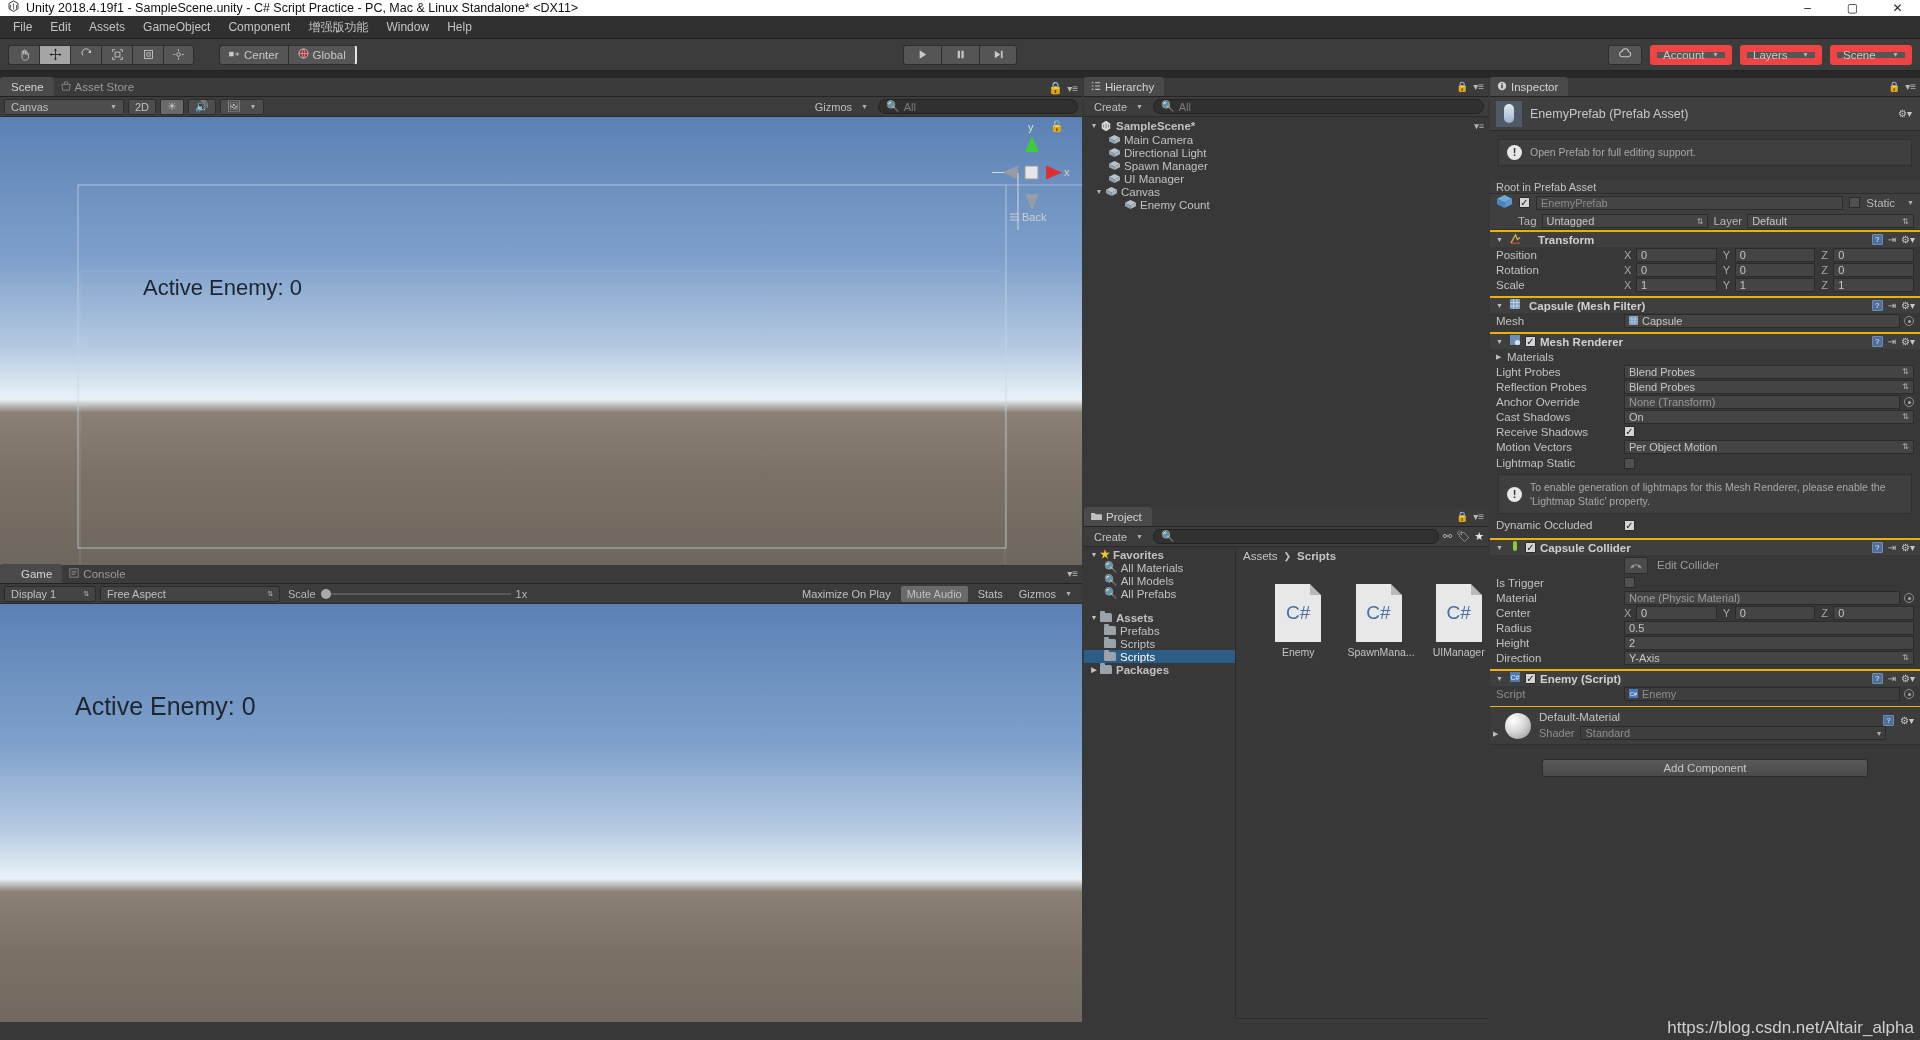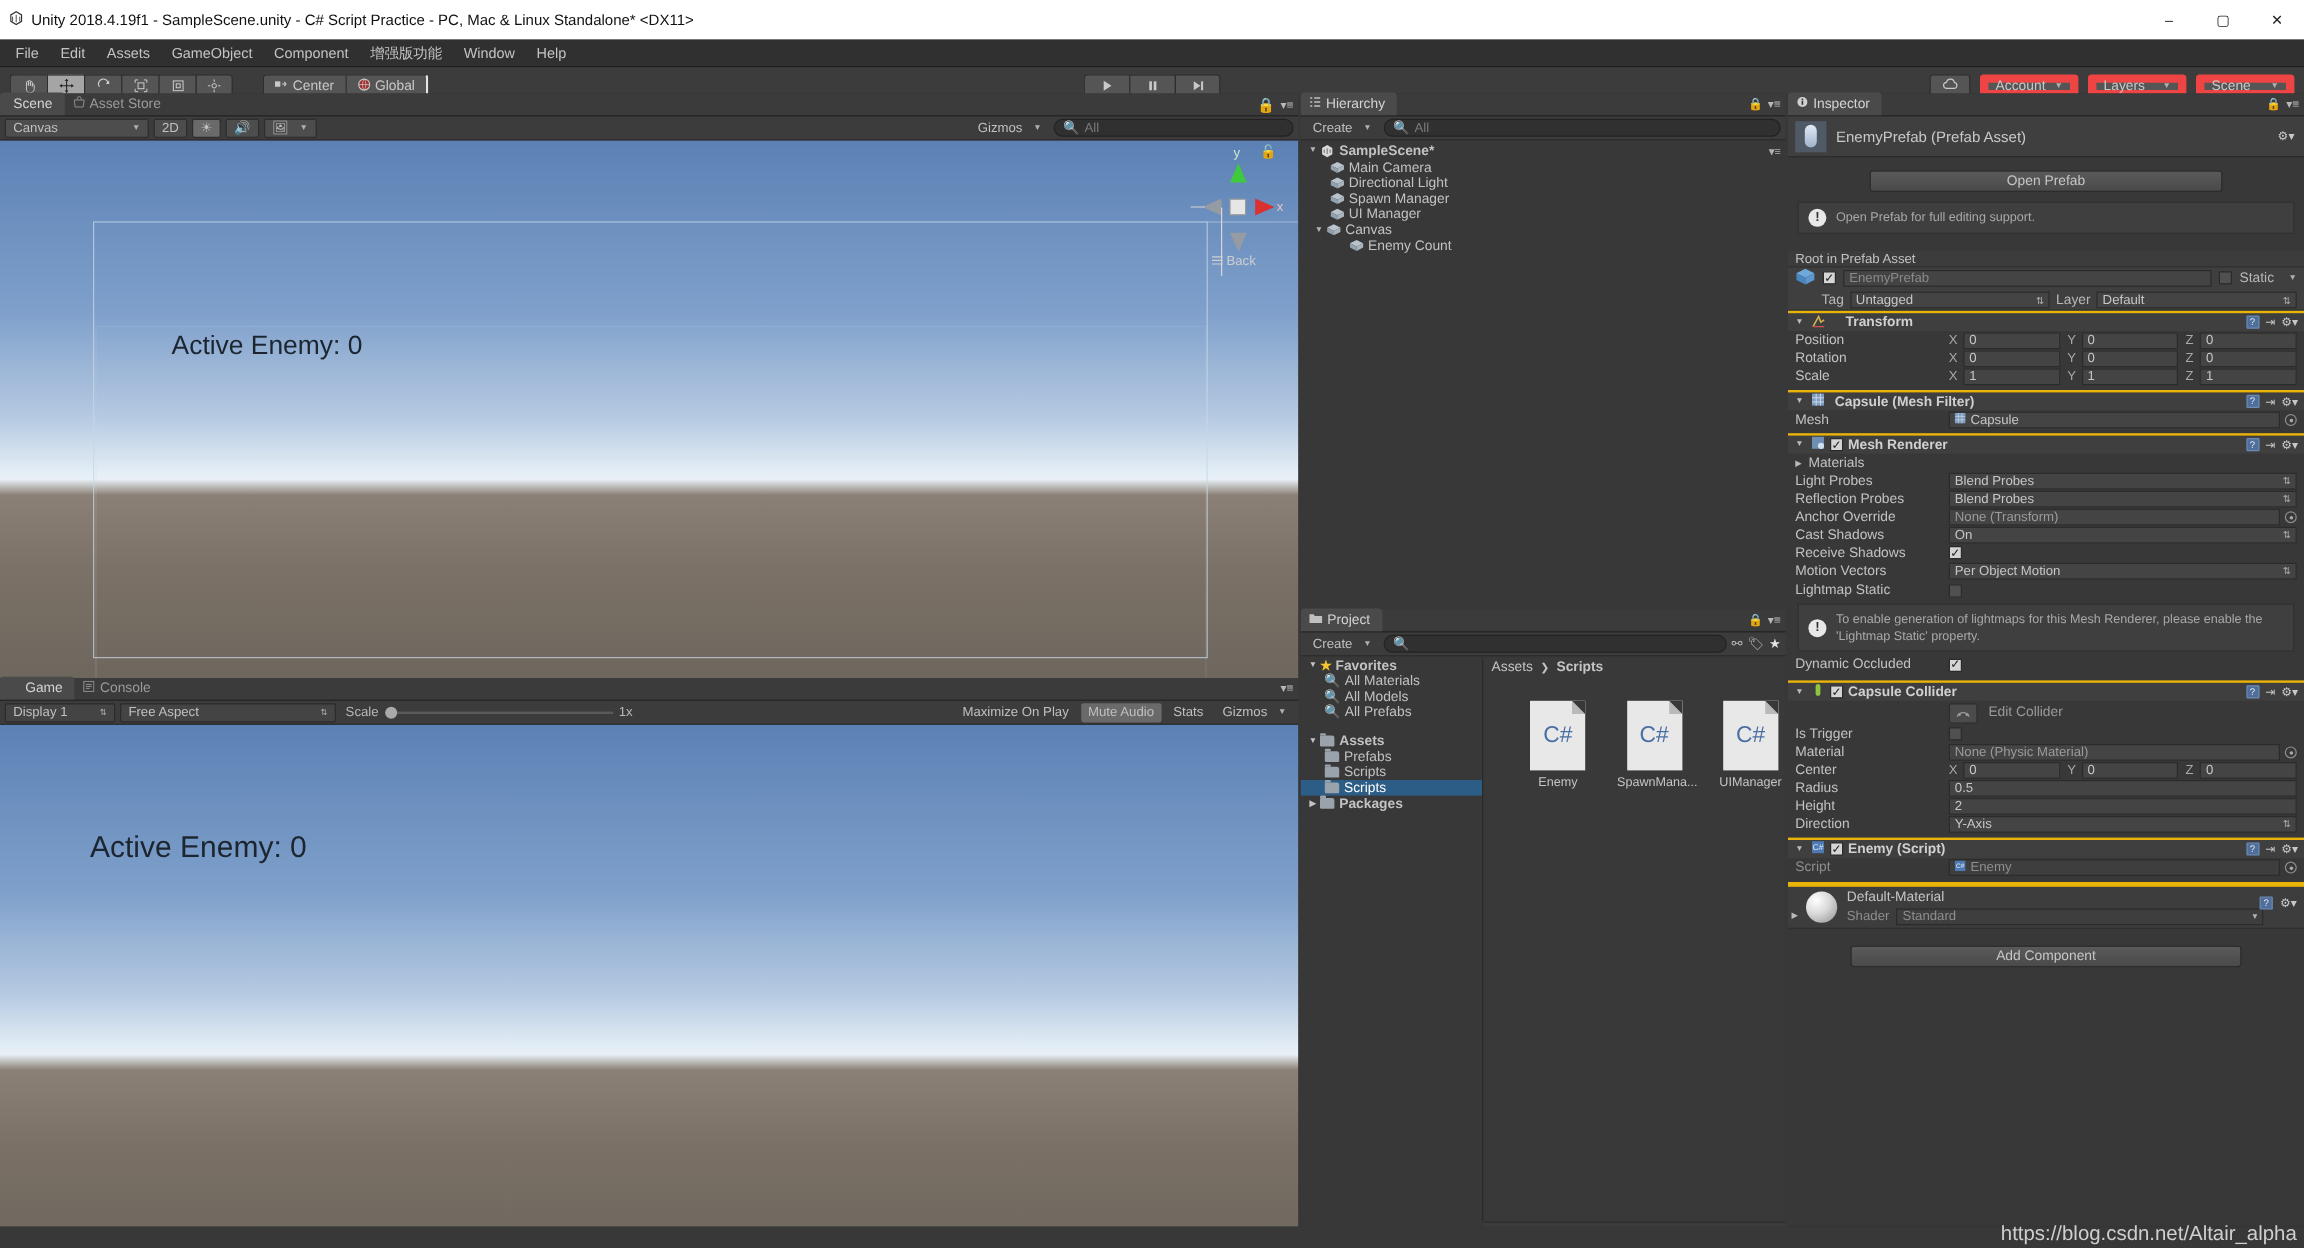--- a/index.html
+++ b/index.html
@@ -9,21 +9,21 @@
     font-family: "Liberation Sans", sans-serif;
     font-size: 12px;
     color: #b8b8b8;
     overflow: hidden;
     -webkit-font-smoothing: antialiased;
   }
   .app { position: relative; width: 1920px; height: 1040px; }
 
   
   .titlebar {
-    height: 33px; background: #fff; color: #1a1a1a;
+    height: 16px; background: #fff; color: #1a1a1a;
     display: flex; align-items: center; font-size: 12px;
   }
   .titlebar .tb-icon { width: 26px; text-align: center; font-size: 12px; color: #333; }
   .titlebar .tb-text { flex: 1; font-size: 12.5px; color: #111; }
   .win-btns { display: flex; height: 23px; }
   .win-btn {
     width: 45px; height: 23px; display: flex; align-items: center; justify-content: center;
     font-size: 12px; color: #222;
   }
 
@@ -699,23 +699,20 @@
       <div class="insp-body">
 
         <div class="insp-head">
           <div class="capsule-thumb">
               <div class="capsule-shape"></div>
             </div>
           <span class="insp-title">EnemyPrefab (Prefab Asset)</span>
           <span class="ico-gear" style="position:absolute; right:8px; top:11px">⚙▾</span>
         </div>
 
-        <div style="padding:11px 16px 0 16px;">
-          <div class="big-btn" style="margin:0 52px">Open Prefab</div>
-        </div>
         <div style="padding:8px 8px 0 8px;">
           <div class="helpbox">
             <span class="warn-ico">!</span>
             <span>Open Prefab for full editing support.</span>
           </div>
         </div>
 
         <div class="sectionbar" style="margin-top:14px">
           <span>Root in Prefab Asset</span>
         </div>
@@ -968,21 +965,21 @@
           <div class="field dark" style="color:#8e8e8e">
             <span style="margin-right:4px"><svg width="9" height="9" viewBox="0 0 10 10">
                   <rect width="10" height="10" fill="#4d7ab5"></rect>
                   <text x="5" y="7.4" font-size="6" fill="#e8eef6" text-anchor="middle" font-family="Liberation Sans">C#</text>
                 </svg></span>
             <span>Enemy</span>
           </div>
           <span class="circ" style="margin-right:6px"></span>
         </div>
 
-        <div style="margin-top:5px; border-top:4px solid #eab308; background:#3d3d3d; height:38px; display:flex; align-items:center; padding:0 6px; gap:8px; position:relative;">
+        <div style="margin-top:5px; border-top:1px solid #eab308; background:#3d3d3d; height:38px; display:flex; align-items:center; padding:0 6px; gap:8px; position:relative;">
           <span class="ctwist" style="position:absolute; left:3px; bottom:6px; font-size:7px; color:#bbb">▶</span>
           <div class="matball" style="margin-left:9px"></div>
           <div style="display:flex; flex-direction:column; gap:3px; flex:1;">
             <span style="font-size:11.5px; color:#c4c4c4">Default-Material</span>
             <div style="display:flex; align-items:center; gap:6px;">
               <span style="font-size:11px; color:#8e8e8e">Shader</span>
               <div class="field dark" style="color:#8e8e8e; flex:1; margin-right:28px">
                   <span>Standard</span>
                   <span class="dd-arrow">▾</span>
                 </div>

